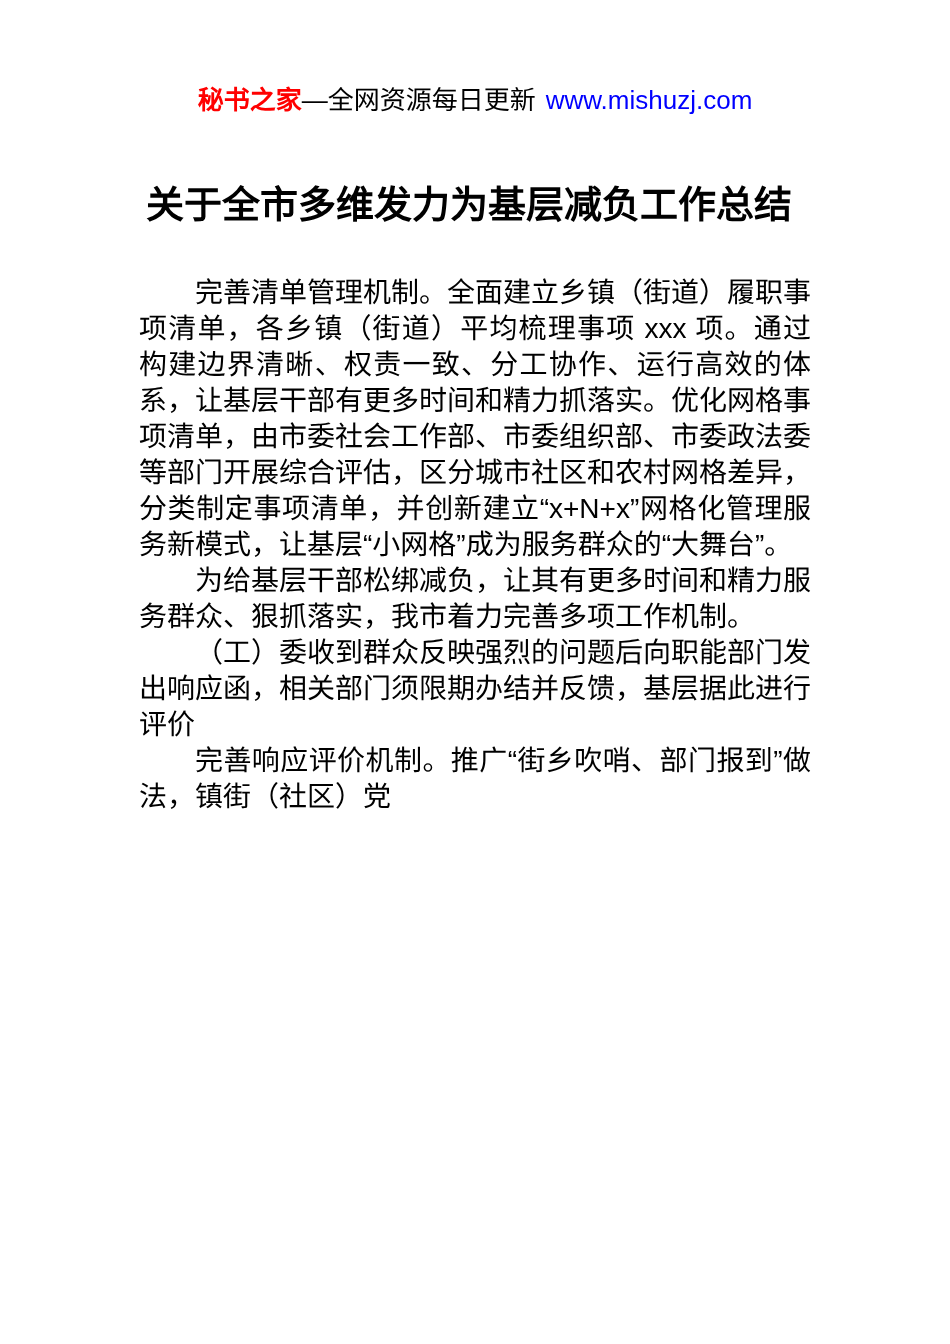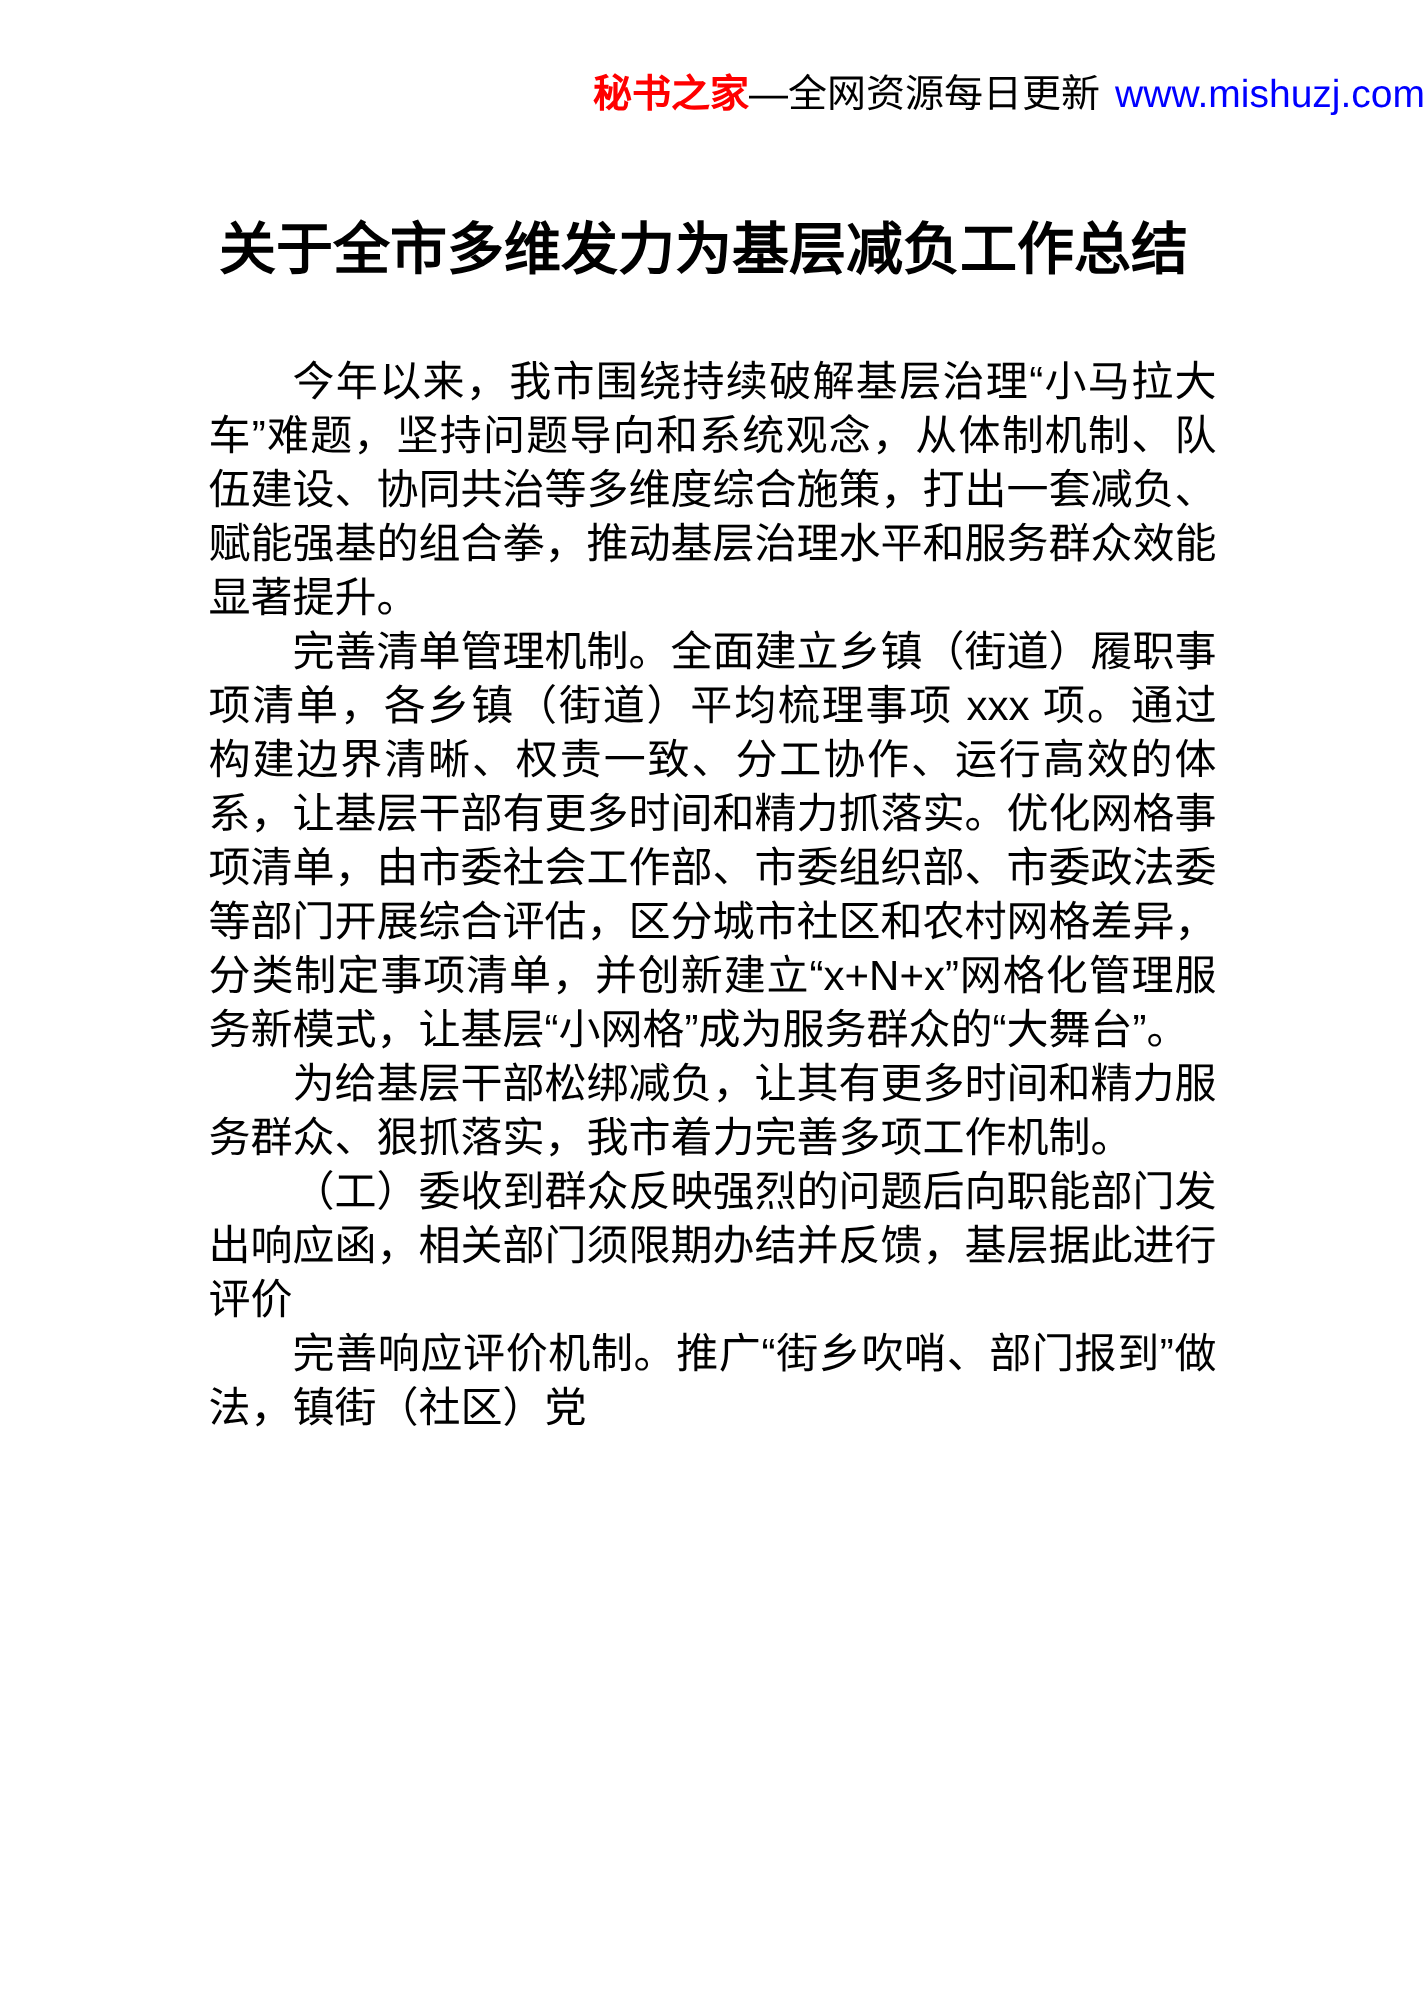--- a/index.html
+++ b/index.html
@@ -6,22 +6,22 @@
   .page {
     position: relative;
     width: 950px;
     height: 1344px;
     background: #ffffff;
     overflow: hidden;
     font-family: "Liberation Sans", sans-serif;
     color: #000000;
   }
   .site-header {
-    padding-top: 45px;
-    text-align: right;
+    padding-top: 83px;
+    text-align: center;
     font-size: 26px;
     line-height: 34px;
     white-space: nowrap;
   }
   .site-header .brand {
     color: #ff0000;
     font-weight: 700;
   }
   .site-header .tagline {
     color: #000000;
@@ -65,20 +65,19 @@
 
 <div class="page">
 
   <div class="site-header">
     <span class="brand">秘书之家</span><span class="tagline">—全网资源每日更新</span><a class="url" href="#">www.mishuzj.com</a>
   </div>
 
   <h1 class="doc-title">关于全市多维发力为基层减负工作总结</h1>
 
   <div class="doc-body">
-    <p>今年以来，我市围绕持续破解基层治理“小马拉大车”难题，坚持问题导向和系统观念，从体制机制、队伍建设、协同共治等多维度综合施策，打出一套减负、赋能强基的组合拳，推动基层治理水平和服务群众效能显著提升。</p>
     <p>完善清单管理机制。全面建立乡镇（街道）履职事项清单，各乡镇（街道）平均梳理事项 xxx 项。通过构建边界清晰、权责一致、分工协作、运行高效的体系，让基层干部有更多时间和精力抓落实。优化网格事项清单，由市委社会工作部、市委组织部、市委政法委等部门开展综合评估，区分城市社区和农村网格差异，分类制定事项清单，并创新建立“x+N+x”网格化管理服务新模式，让基层“小网格”成为服务群众的“大舞台”。</p>
     <p>为给基层干部松绑减负，让其有更多时间和精力服务群众、狠抓落实，我市着力完善多项工作机制。</p>
     <p>（工）委收到群众反映强烈的问题后向职能部门发出响应函，相关部门须限期办结并反馈，基层据此进行评价</p>
     <p>完善响应评价机制。推广“街乡吹哨、部门报到”做法，镇街（社区）党</p>
   </div>
 
 </div>
 
 </body></html>

